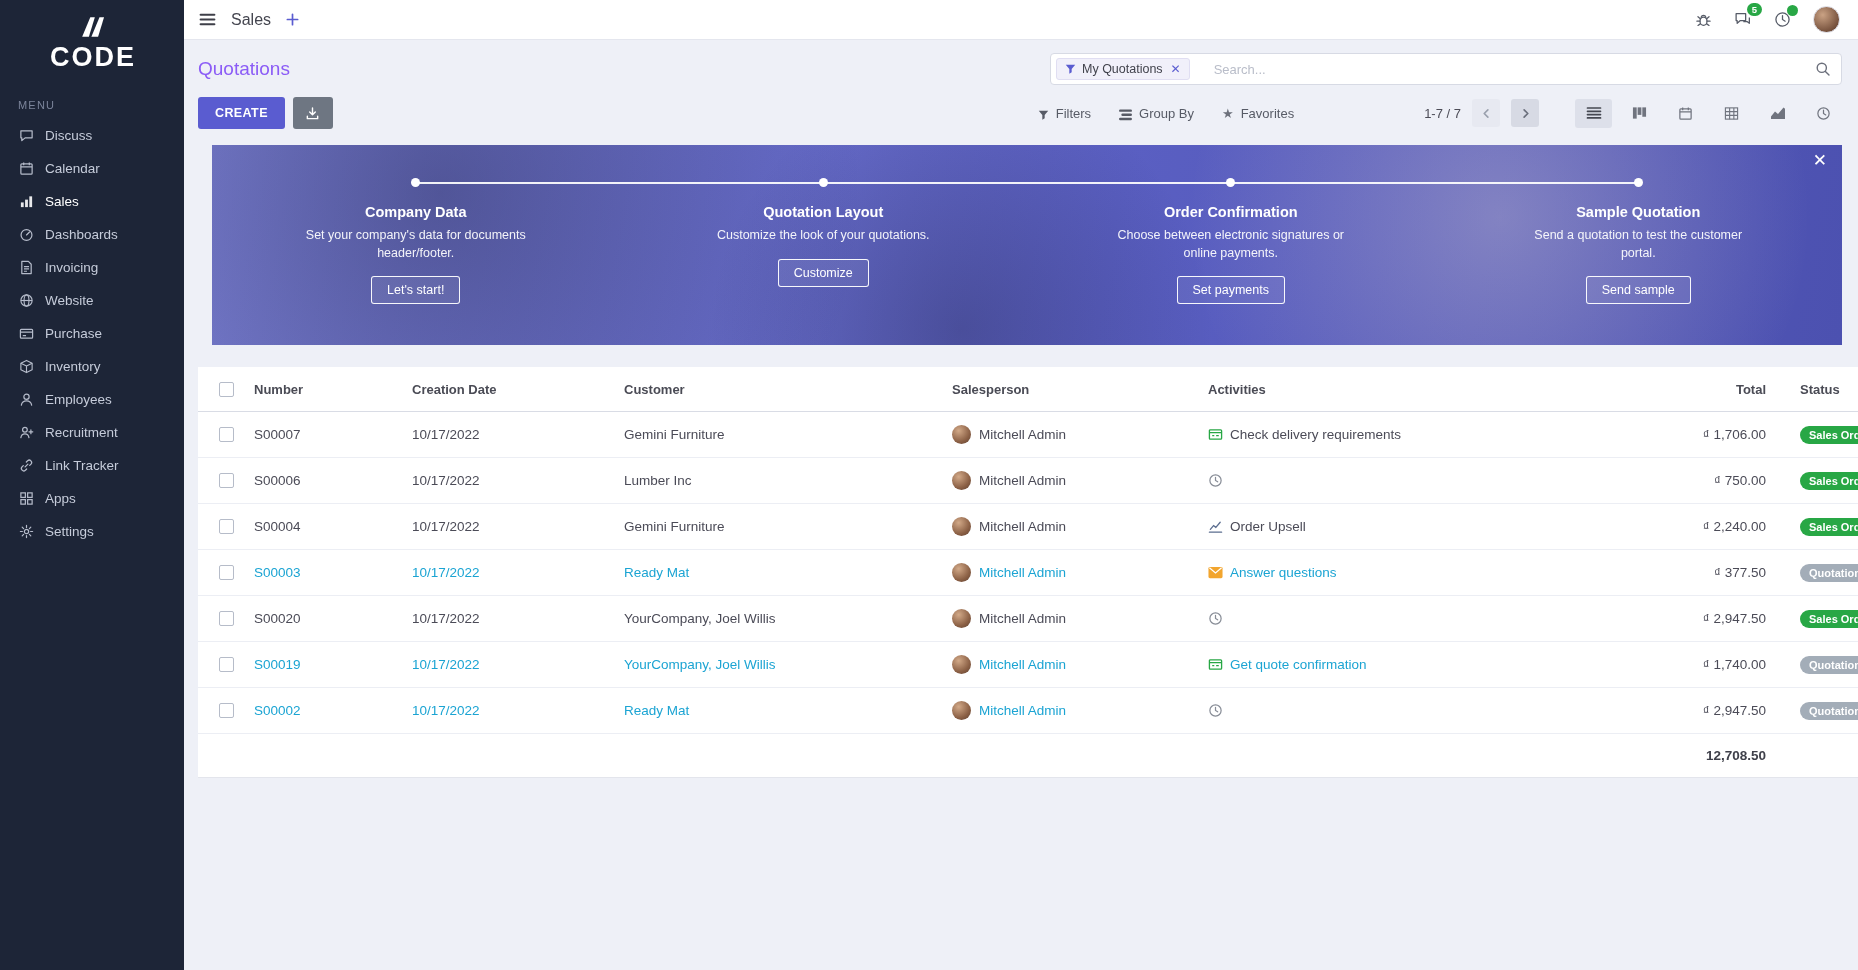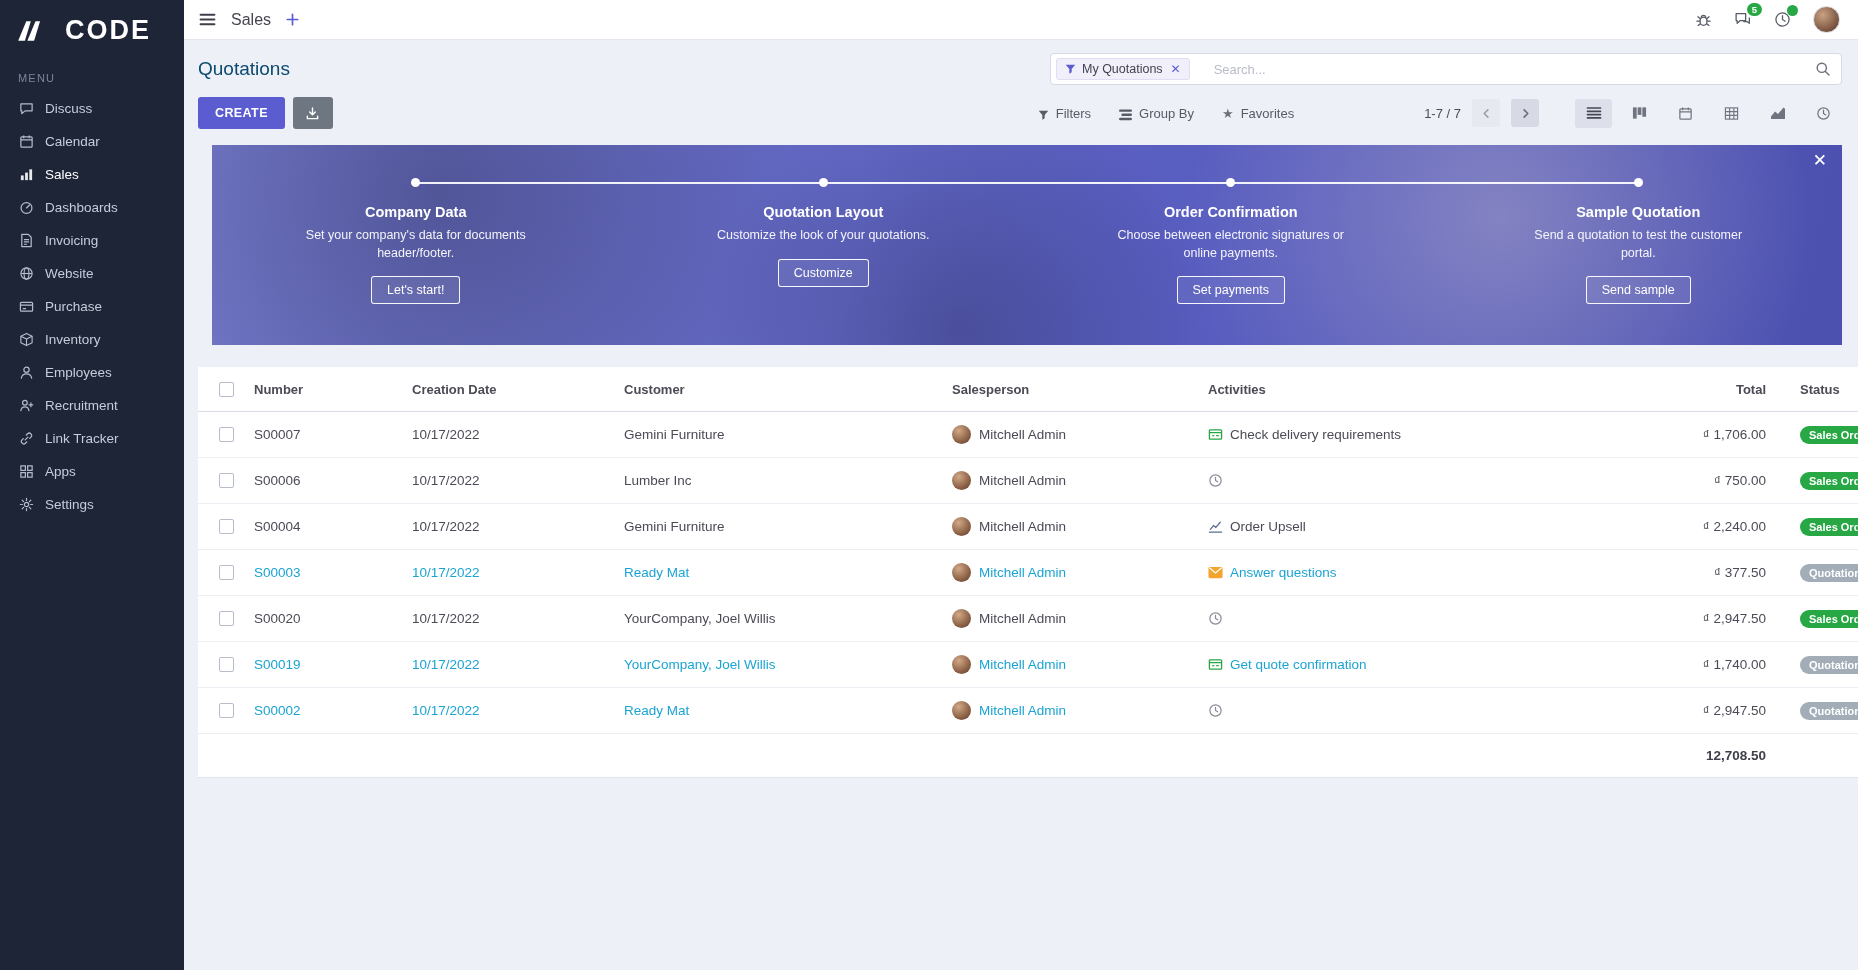--- a/index.html
+++ b/index.html
@@ -6,42 +6,42 @@
   html,body { width:1858px; height:970px; overflow:hidden; }
   body {
     display:flex;
     font-family:"Liberation Sans","DejaVu Sans",sans-serif;
     background:#eef0f7; color:#4b4b57;
   }
   svg { display:block; }
 
   
   .sidebar { width:184px; min-width:184px; background:var(--sidebar-bg,#1d2537); color:#c6ccda; display:flex; flex-direction:column; }
-  .logo { display:flex; align-items:center; gap:23px; padding:15px 14px 14px 16px; color:#fff; cursor:pointer; }
+  .logo { display:flex; align-items:center; gap:3px; padding:15px 14px 14px 16px; color:#fff; cursor:pointer;flex-direction:column; }
   .logo-text { font-size:27px; font-weight:bold; letter-spacing:2px; }
   .menu-label { font-size:11px; color:#7b849a; letter-spacing:1.2px; margin:12px 0 8px 18px; }
   .nav-item { display:flex; align-items:center; gap:11px; height:33px; padding-left:19px; font-size:13.5px; cursor:pointer; color:#c6ccda; }
   .nav-item:hover, .nav-item.active { color:#ffffff; }
   .nav-item svg { flex:none; opacity:.9; }
 
   
   .main { flex:1; display:flex; flex-direction:column; min-width:0; }
   .topbar { height:40px; min-height:40px; background:#fff; border-bottom:1px solid #e4e6ee; display:flex; align-items:center; padding:0 18px 0 14px; }
   .tb-left { display:flex; align-items:center; gap:14px; }
   .tb-title { font-size:16px; color:#44454f; }
   .tb-right { margin-left:auto; display:flex; align-items:center; gap:22px; }
   .tb-icon { position:relative; color:#565b67; cursor:pointer; display:flex; }
   .tb-badge { position:absolute; top:-8px; right:-10px; background:var(--success,#28a745); color:#fff; font-size:9.5px; font-weight:bold; border-radius:8px; padding:1px 4px; min-width:15px; text-align:center; }
   .tb-dot { position:absolute; top:-6px; right:-7px; width:11px; height:11px; border-radius:50%; background:var(--success,#28a745); }
   .tb-avatar { width:27px; height:27px; border-radius:50%; border:1px solid #d9d9e2; cursor:pointer;
     background:radial-gradient(circle at 35% 32%, #caa284, #7a5540 68%, #55392c); }
 
   
   .cp-top { display:flex; align-items:center; justify-content:space-between; padding:13px 16px 4px 14px; }
-  .page-title { font-size:19px; font-weight:400; color:#0c4a6e; }
+  .page-title { font-size:19px; font-weight:400; color:#8b5cf6; }
   .searchbar { width:792px; height:32px; background:#fff; border:1px solid #d7dae4; border-radius:4px; display:flex; align-items:center; padding:0 10px 0 5px; gap:24px; }
   .facet { display:inline-flex; align-items:center; gap:6px; background:#f1f0fa; border:1px solid #e0def2; border-radius:3px; padding:3px 8px; font-size:12.5px; color:#41424c; cursor:pointer; }
   .facet-funnel { color:var(--accent,#5a5cd0); display:flex; }
   .facet-x { color:var(--accent,#5a5cd0); font-size:12px; margin-left:2px; cursor:pointer; line-height:1; }
   .search-input { flex:1; border:none; outline:none; font-size:13px; color:#555; background:transparent; }
   .search-input::placeholder { color:#b9bdc9; }
   .mag { color:#6b6f7b; cursor:pointer; display:flex; }
 
   .cp-actions { display:flex; align-items:center; padding:8px 16px 12px 14px; }
   .btn-create { background:var(--accent,#5a5cd0); color:#fff; border:none; border-radius:3px; font-size:12.5px; font-weight:bold; letter-spacing:.4px; padding:9px 17px; cursor:pointer; }

